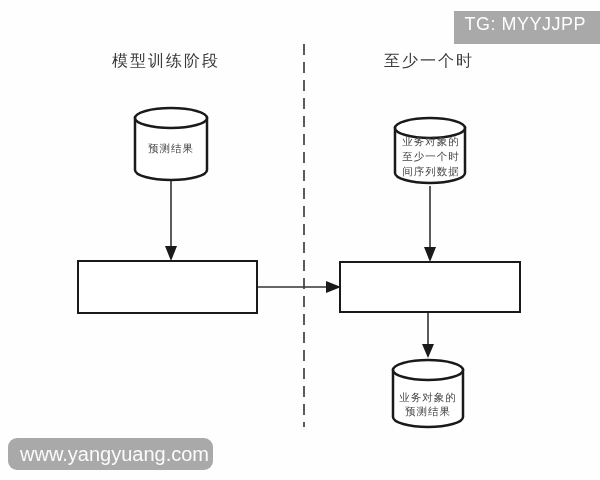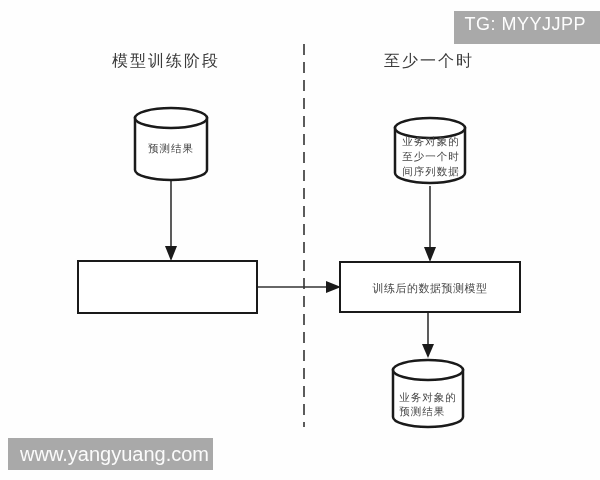--- a/index.html
+++ b/index.html
@@ -15,21 +15,21 @@
     overflow:hidden;
   }
   .diagram-svg{
     position:absolute;
     left:0;top:0;
   }
   .label{
     position:absolute;
     transform:translateX(-50%);
     color:#3c3c3c;
-    text-align:left;
+    text-align:center;
     white-space:pre-line;
   }
   .phase-title{
     font-size:16px;
     letter-spacing:2px;
     color:#3a3a3a;
   }
   .node-label-sm{
     font-size:10.5px;
     line-height:15px;
@@ -63,20 +63,21 @@
     top:438px;
     left:8px;
     width:205px;
     height:32px;
     line-height:32px;
     padding-left:12px;
     box-sizing:border-box;
     background:#a9a9a9;
     color:#fbfbfb;
     font-size:20px;
+    border-radius:9px;
   }
 </style>
 </head>
 <body>
 
 <div class="canvas">
 
   <svg class="diagram-svg" width="600" height="480" viewBox="0 0 600 480">
 
     <line x1="304" y1="44" x2="304" y2="427" stroke="#333333" stroke-width="1.6" stroke-dasharray="11,7"></line>
@@ -124,21 +125,20 @@
   <div class="label phase-title" style="left:166px;top:51px;">模型训练阶段</div>
   <div class="label phase-title" style="left:429px;top:51px;">至少一个时</div>
 
   <div class="label node-label-sm" style="left:171px;top:141px;">预测结果</div>
 
   <div class="label node-label-sm" style="left:431px;top:134px;">业务对象的
 至少一个时
 间序列数据</div>
 
 
-  <div class="label node-label-rect-sm" style="left:430px;top:281px;">训练后的数据预测模型</div>
 
   <div class="label node-label-sm" style="left:428px;top:390px;line-height:14px;">业务对象的
 预测结果</div>
 
   <div class="wm-badge">TG: MYYJJPP</div>
   <div class="wm-url">www.yangyuang.com</div>
 
 </div>
 
 </body></html>

